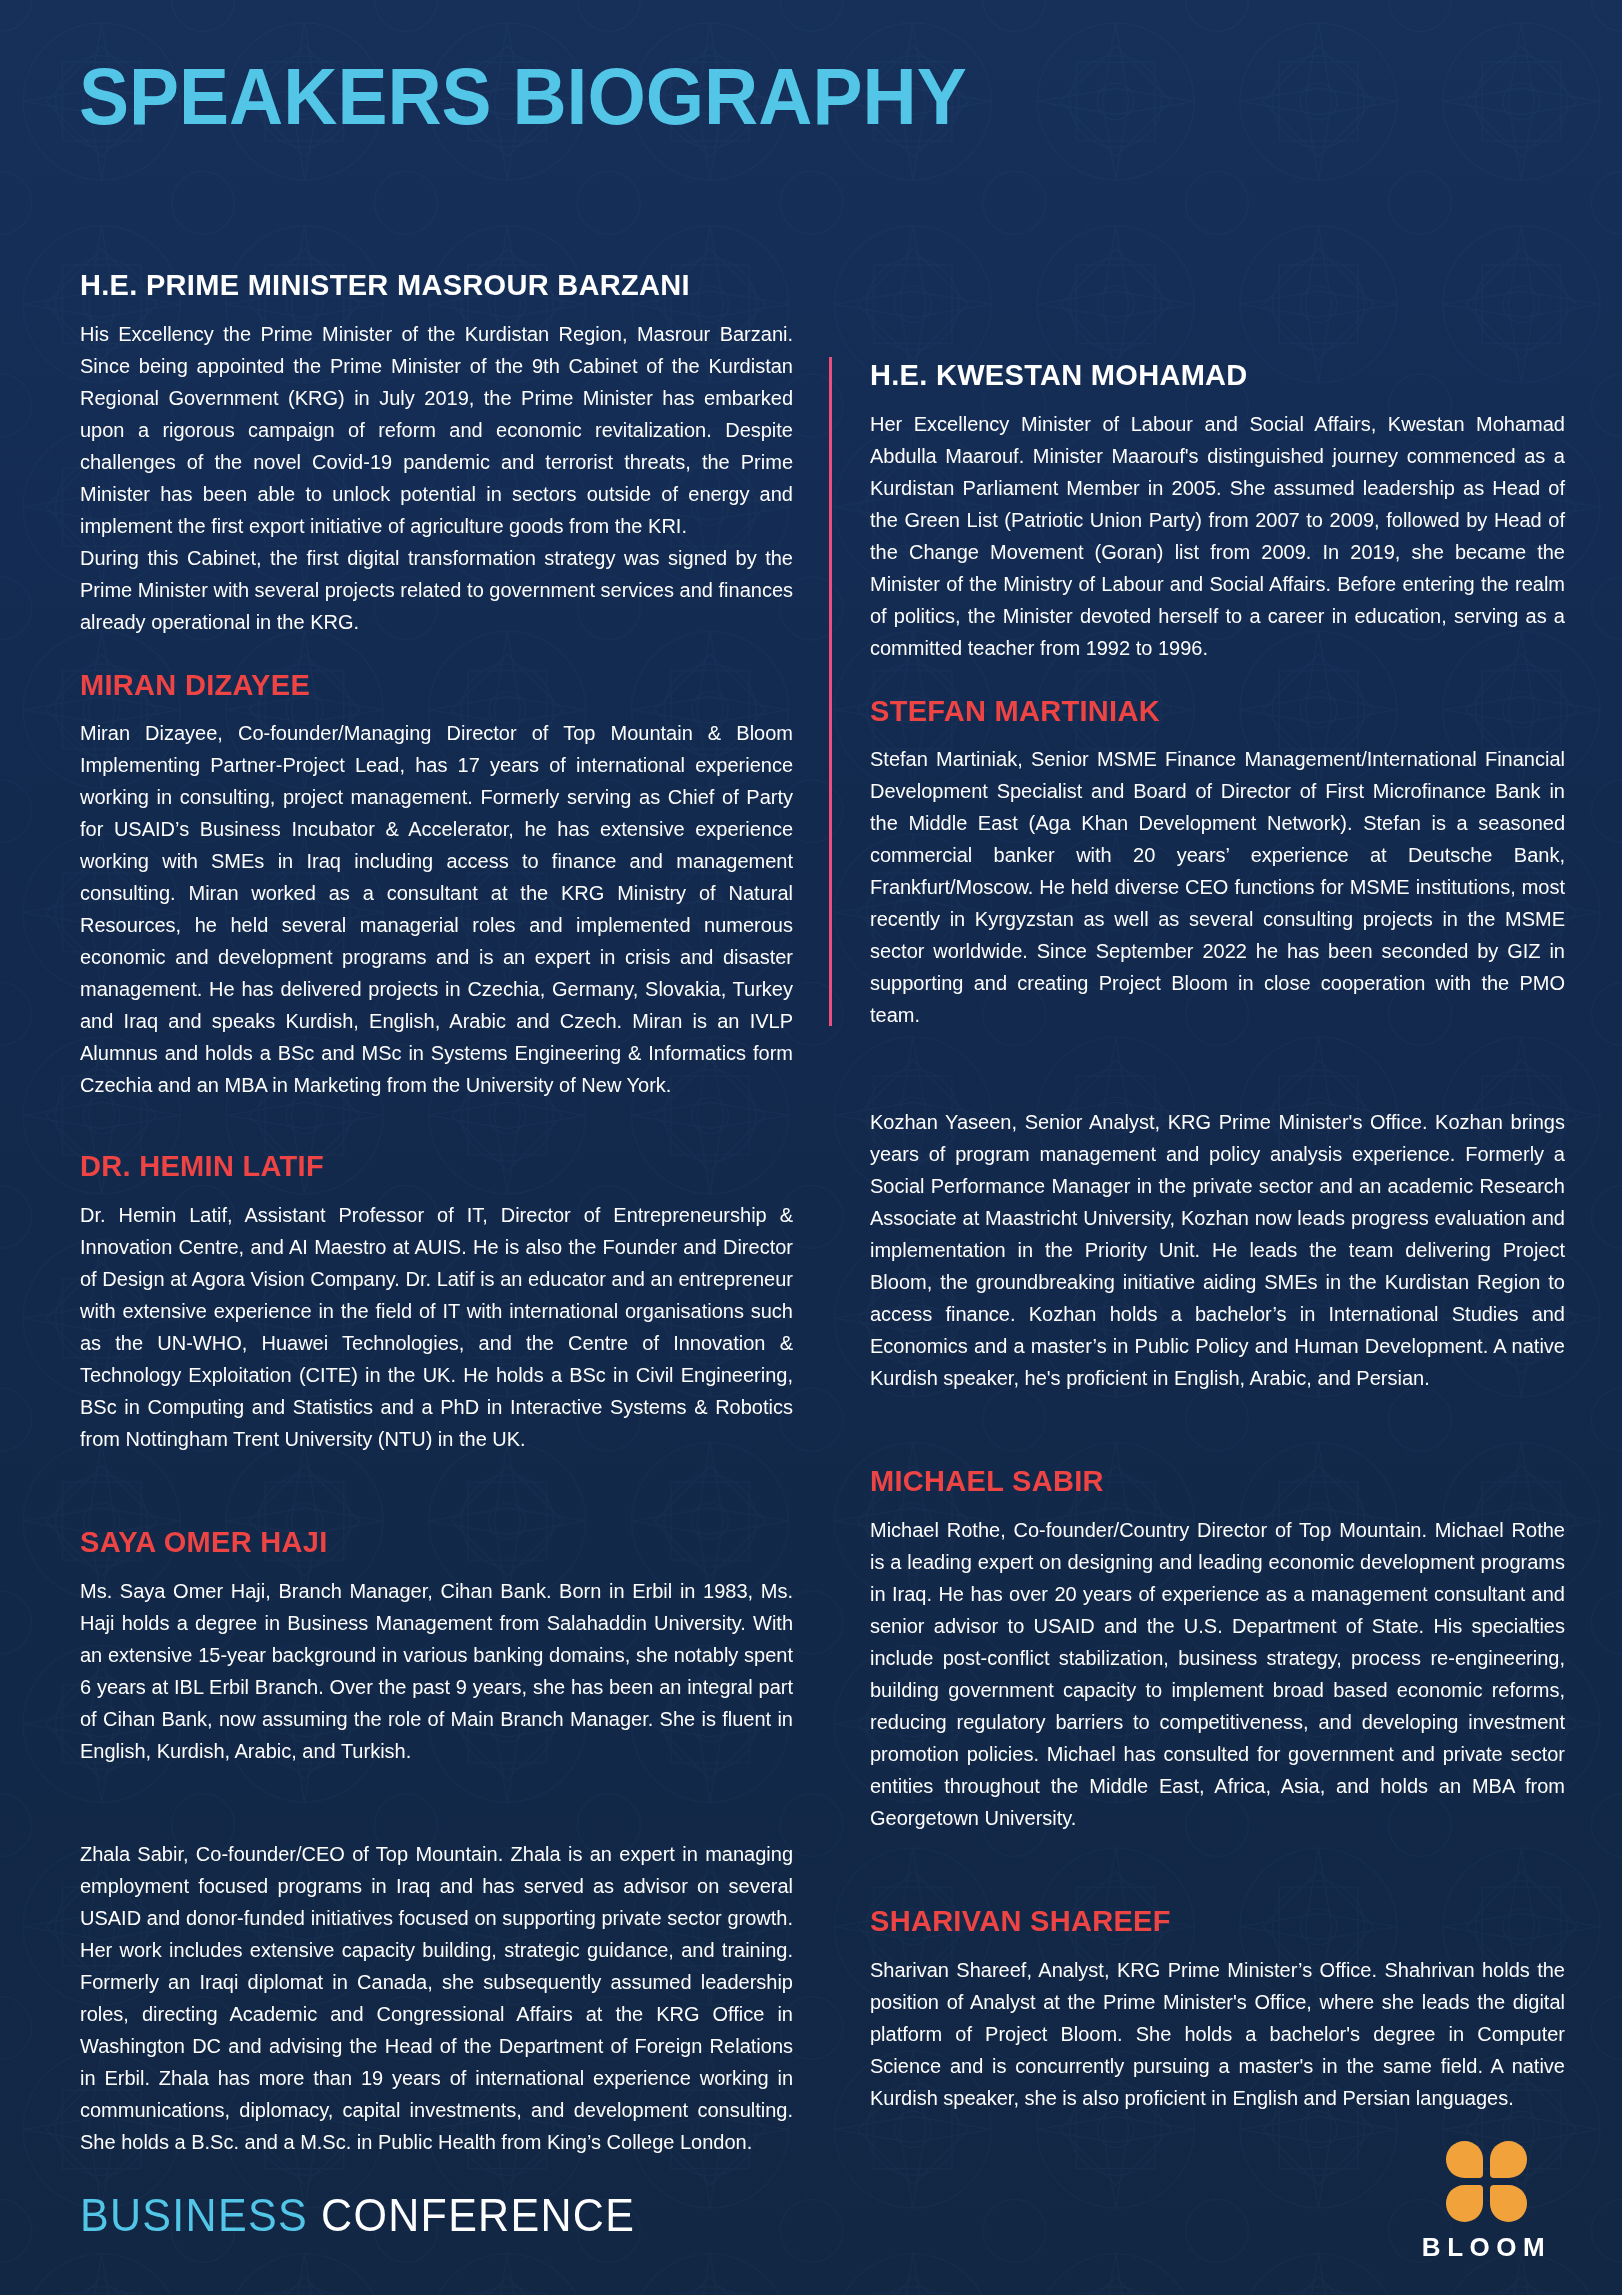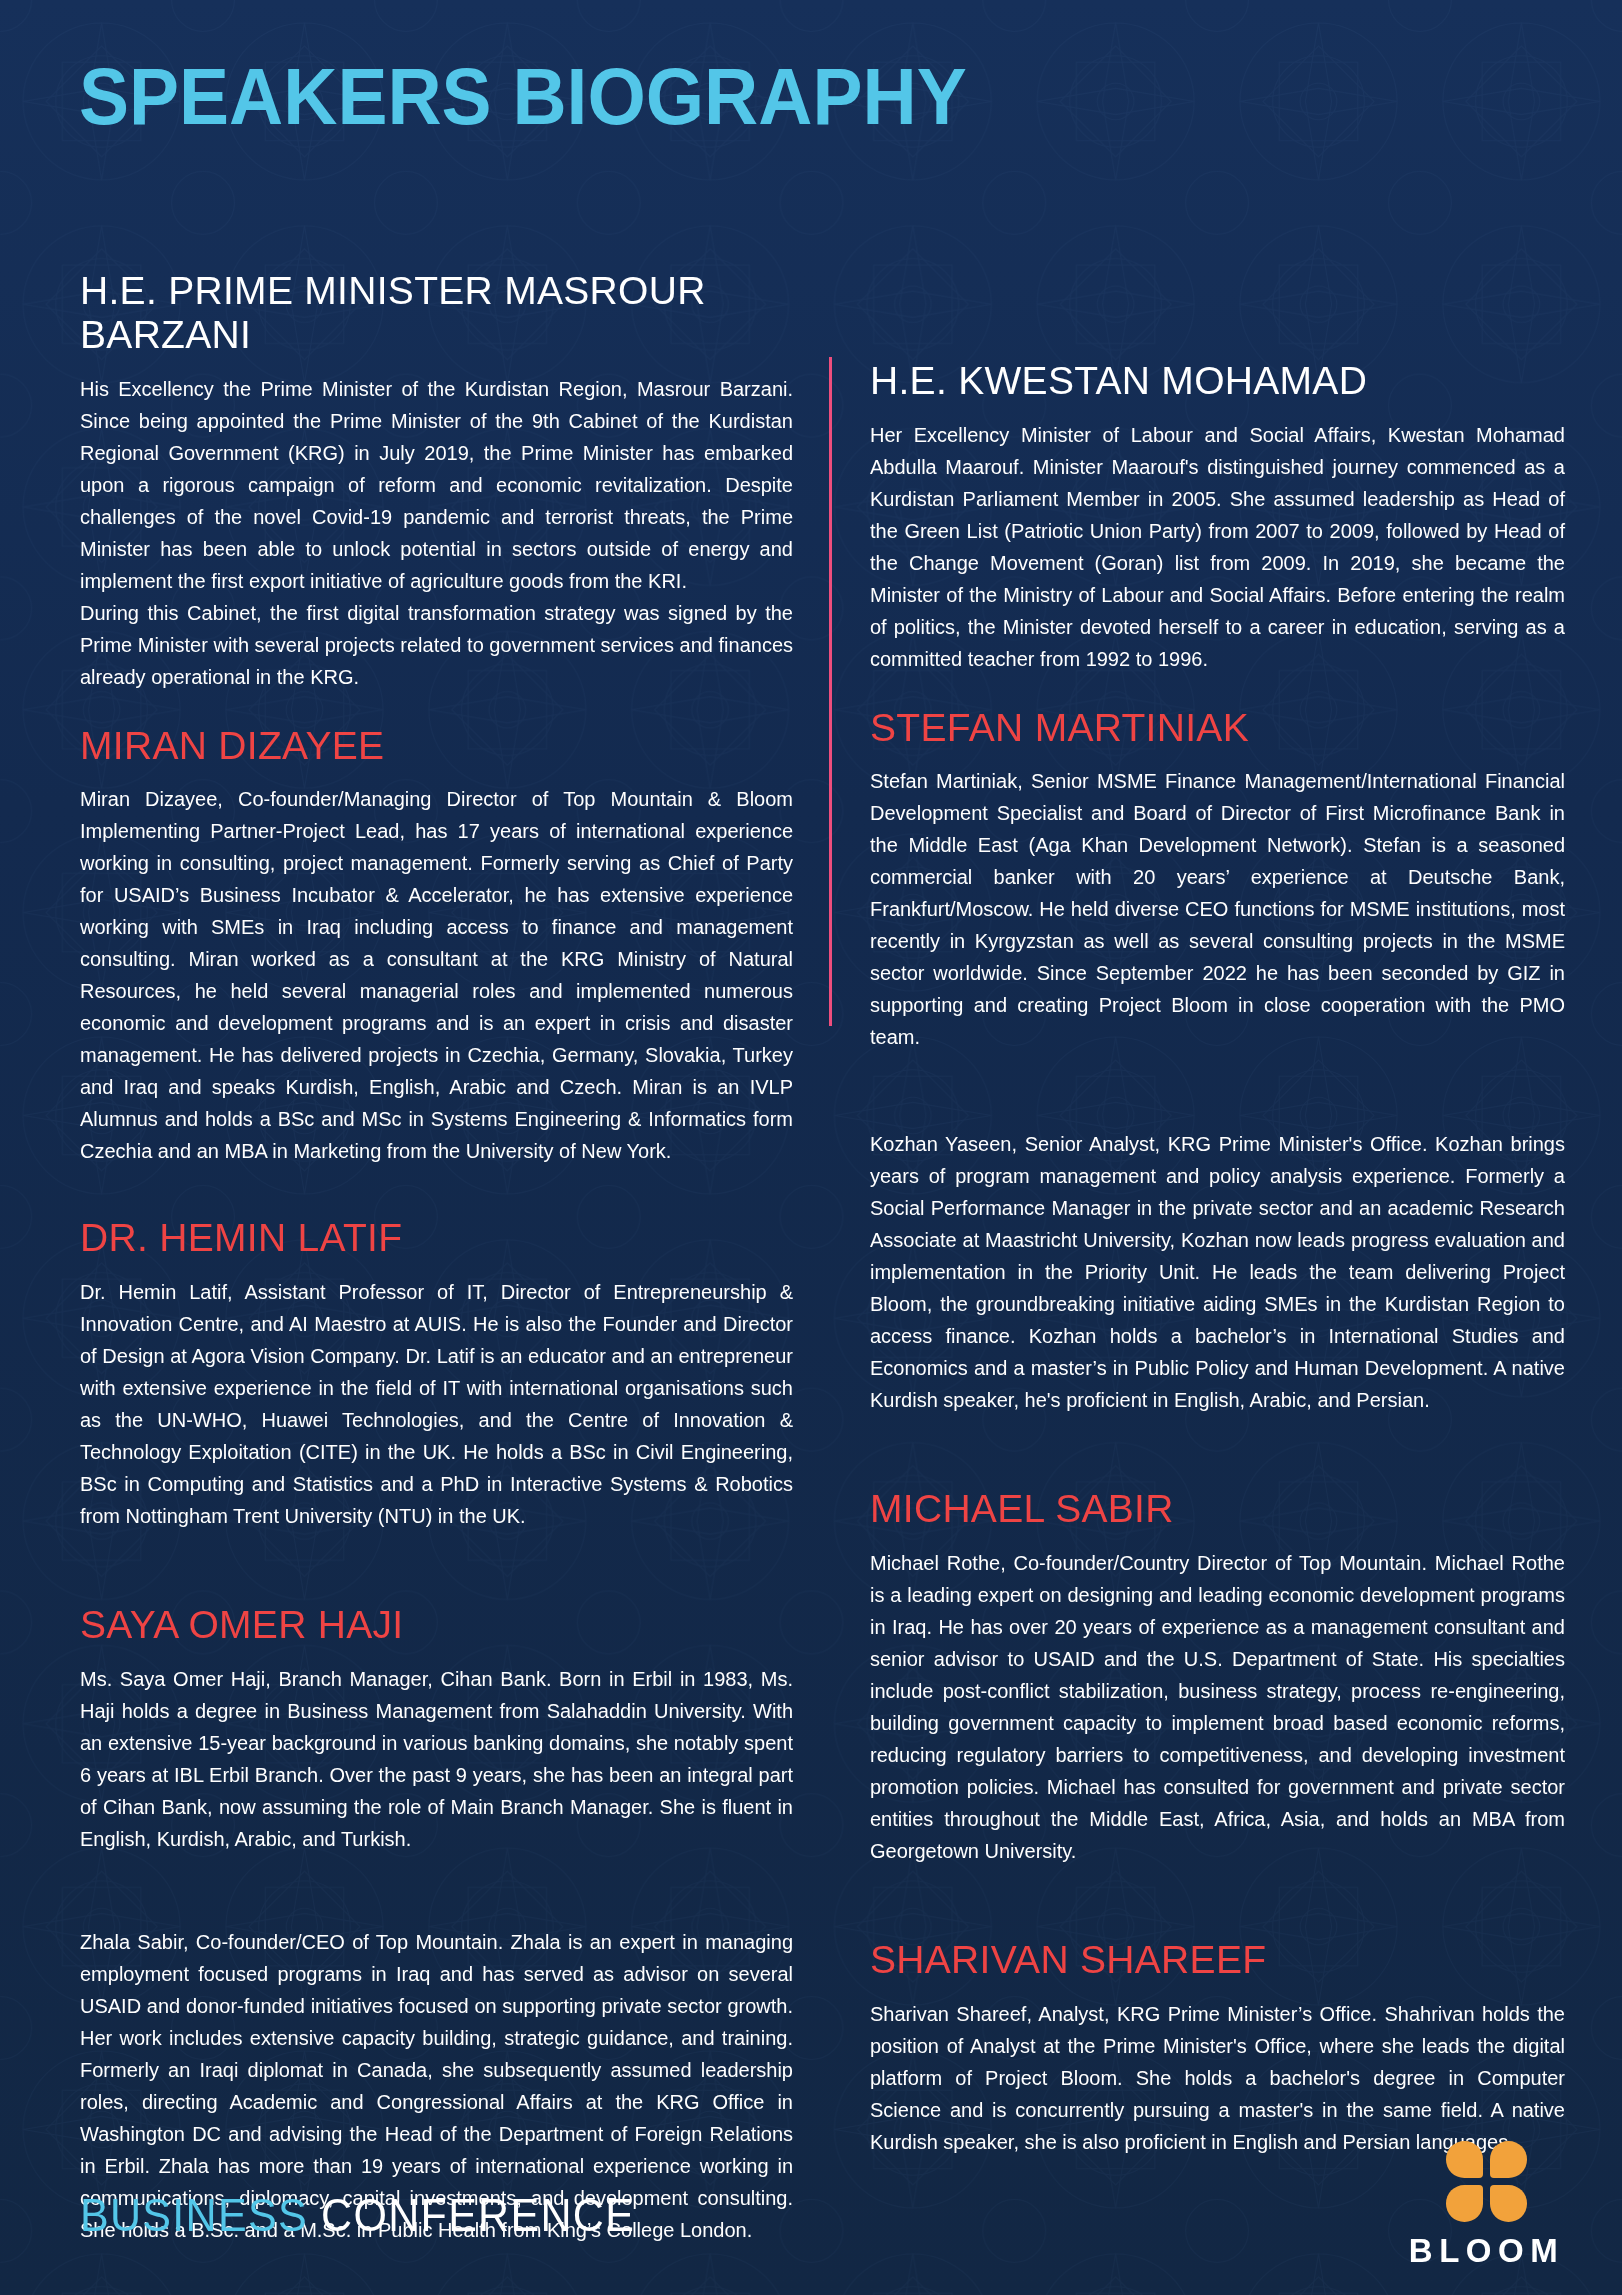--- a/index.html
+++ b/index.html
@@ -23,21 +23,21 @@
     transform: scaleY(1.06); transform-origin: top left;
   }
 
   .col { position: absolute; }
   .col-left  { left: 80px;  top: 269px; width: 713px; }
   .col-right { left: 870px; top: 359px; width: 695px; }
 
   .bio-section { margin: 0 0 46px 0; }
   .bio-heading {
     margin: 0 0 15.7px 0;
-    font-size: 39px; font-weight: 400; letter-spacing: 0.3px;
+    font-size: 29px; font-weight: 700; letter-spacing: 0.3px;
   }
   .heading-white { color: #FFFFFF; }
   .heading-gold  { color: #ef4444; }
   .bio-body {
     margin: 0;
     font-size: 20px; line-height: 32px;
     color: #FFFFFF;
     text-align: justify;
     white-space: pre-line;
   }
@@ -73,21 +73,21 @@
     grid-template-rows: 37px 37px;
     gap: 6.5px;
   }
   .petal { background: #F2A23B; }
   .petal-tl { border-radius: 18.3px 18.3px 3.9px 18.3px; }
   .petal-tr { border-radius: 18.3px 18.3px 18.3px 3.9px; }
   .petal-bl { border-radius: 18.3px 3.9px 18.3px 18.3px; }
   .petal-br { border-radius: 3.9px 18.3px 18.3px 18.3px; }
   .logo-text {
     margin-top: 10.5px;
-    font-size: 33px; font-weight: 700; letter-spacing: 6.5px;
+    font-size: 26px; font-weight: 700; letter-spacing: 6.5px;
     color: #FFFFFF;
   }
 </style>
 </head>
 <body>
 
 <svg class="bg-pattern" width="1623" height="2295" xmlns="http://www.w3.org/2000/svg" viewBox="0 0 2480 3508">
   <defs>
     <pattern id="tile" width="310" height="310" patternUnits="userSpaceOnUse">
       <g fill="none" stroke="#6f9bd1" stroke-width="1.6" opacity="0.10">

